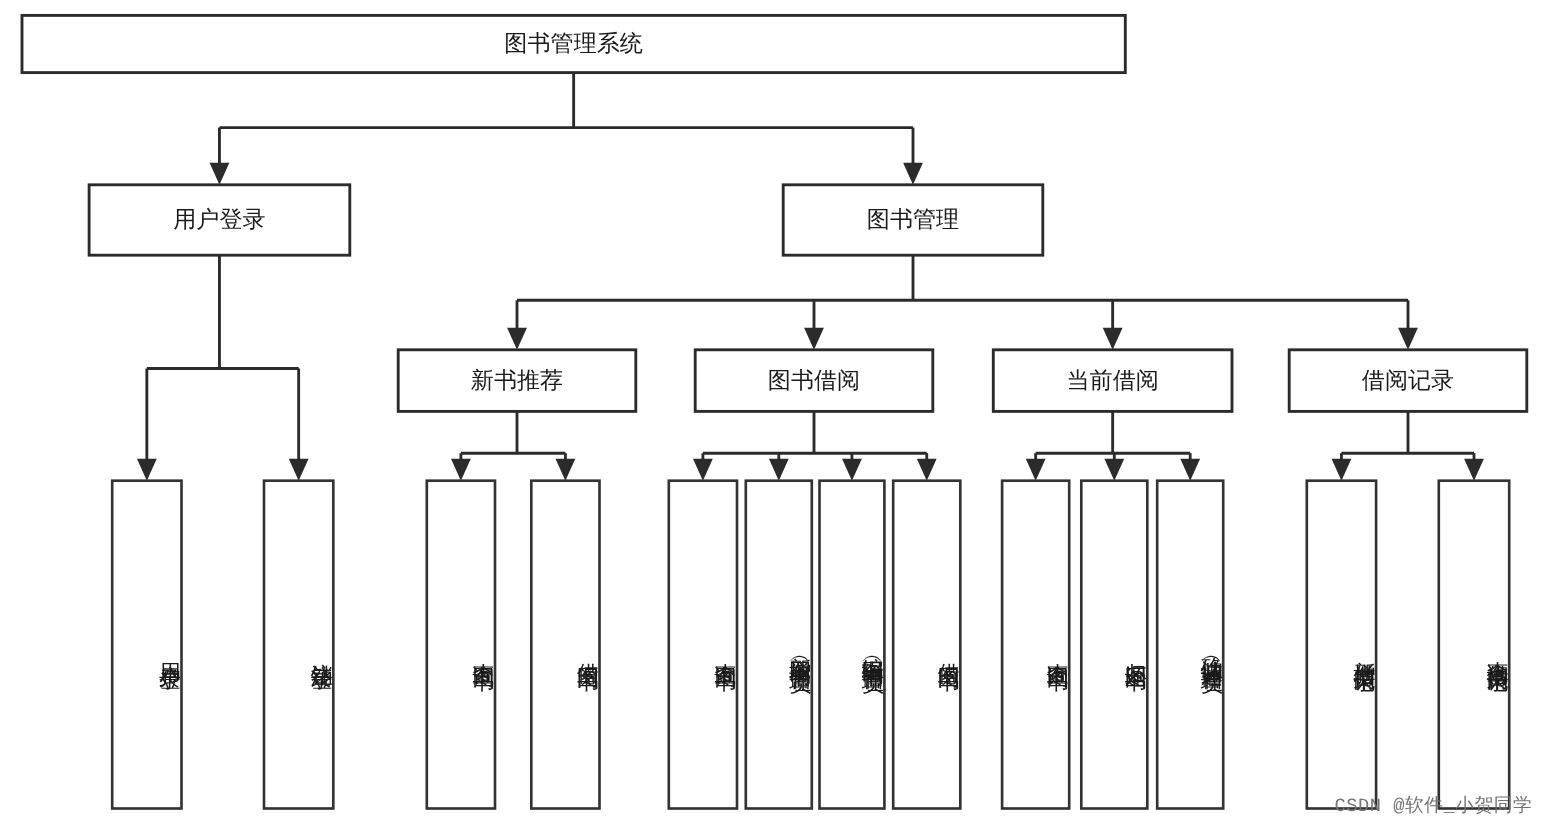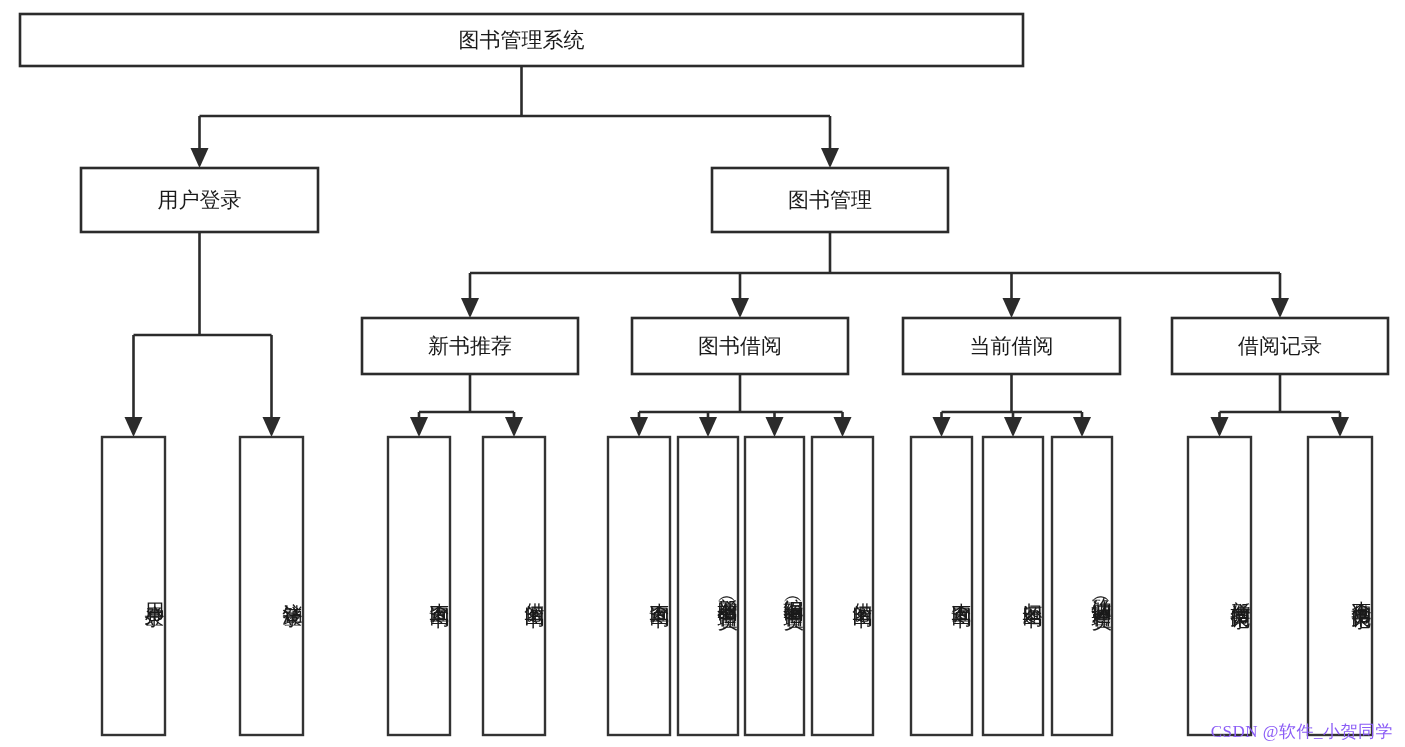--- a/index.html
+++ b/index.html
@@ -65,23 +65,23 @@
     white-space: nowrap;
     pointer-events: none;
     display: flex;
     align-items: flex-start;
     justify-content: center;
   }
   .watermark {
     position: absolute;
     right: 12px;
     bottom: 4px;
-    font-family: Liberation Serif, serif;
+    font-family: Liberation Mono, monospace;
     font-size: 17px;
-    color: #8b5cf6;
+    color: #737373;
     white-space: nowrap;
     letter-spacing: 0.5px;
   }
 </style>
 </head>
 <body>
 
 <div id="diagram-root">
 
   <svg id="flow" viewBox="0 0 1405 747">

